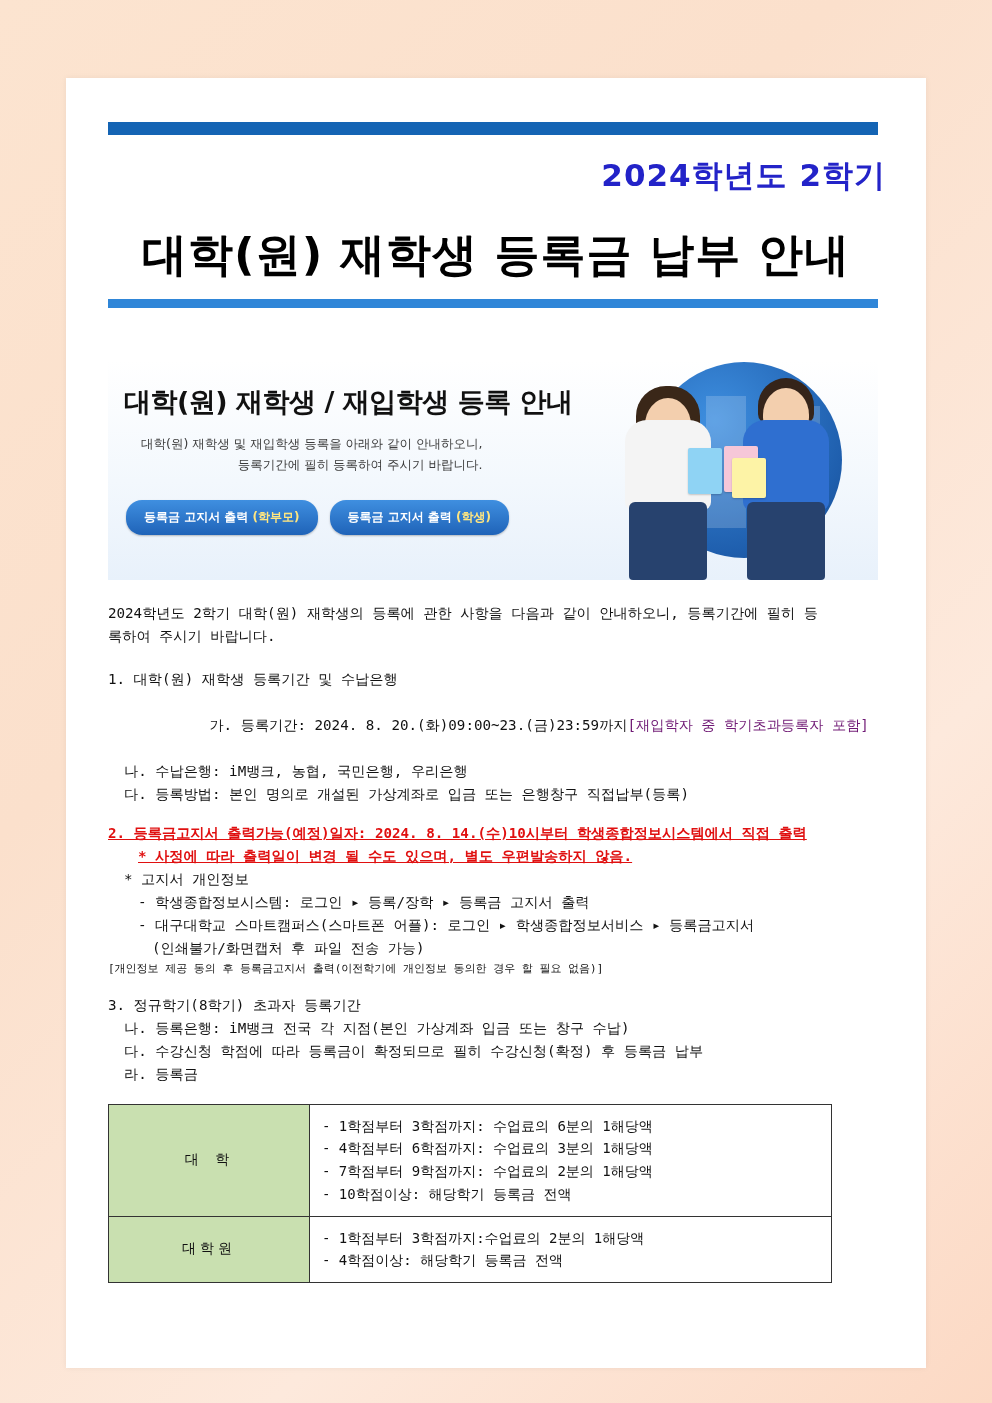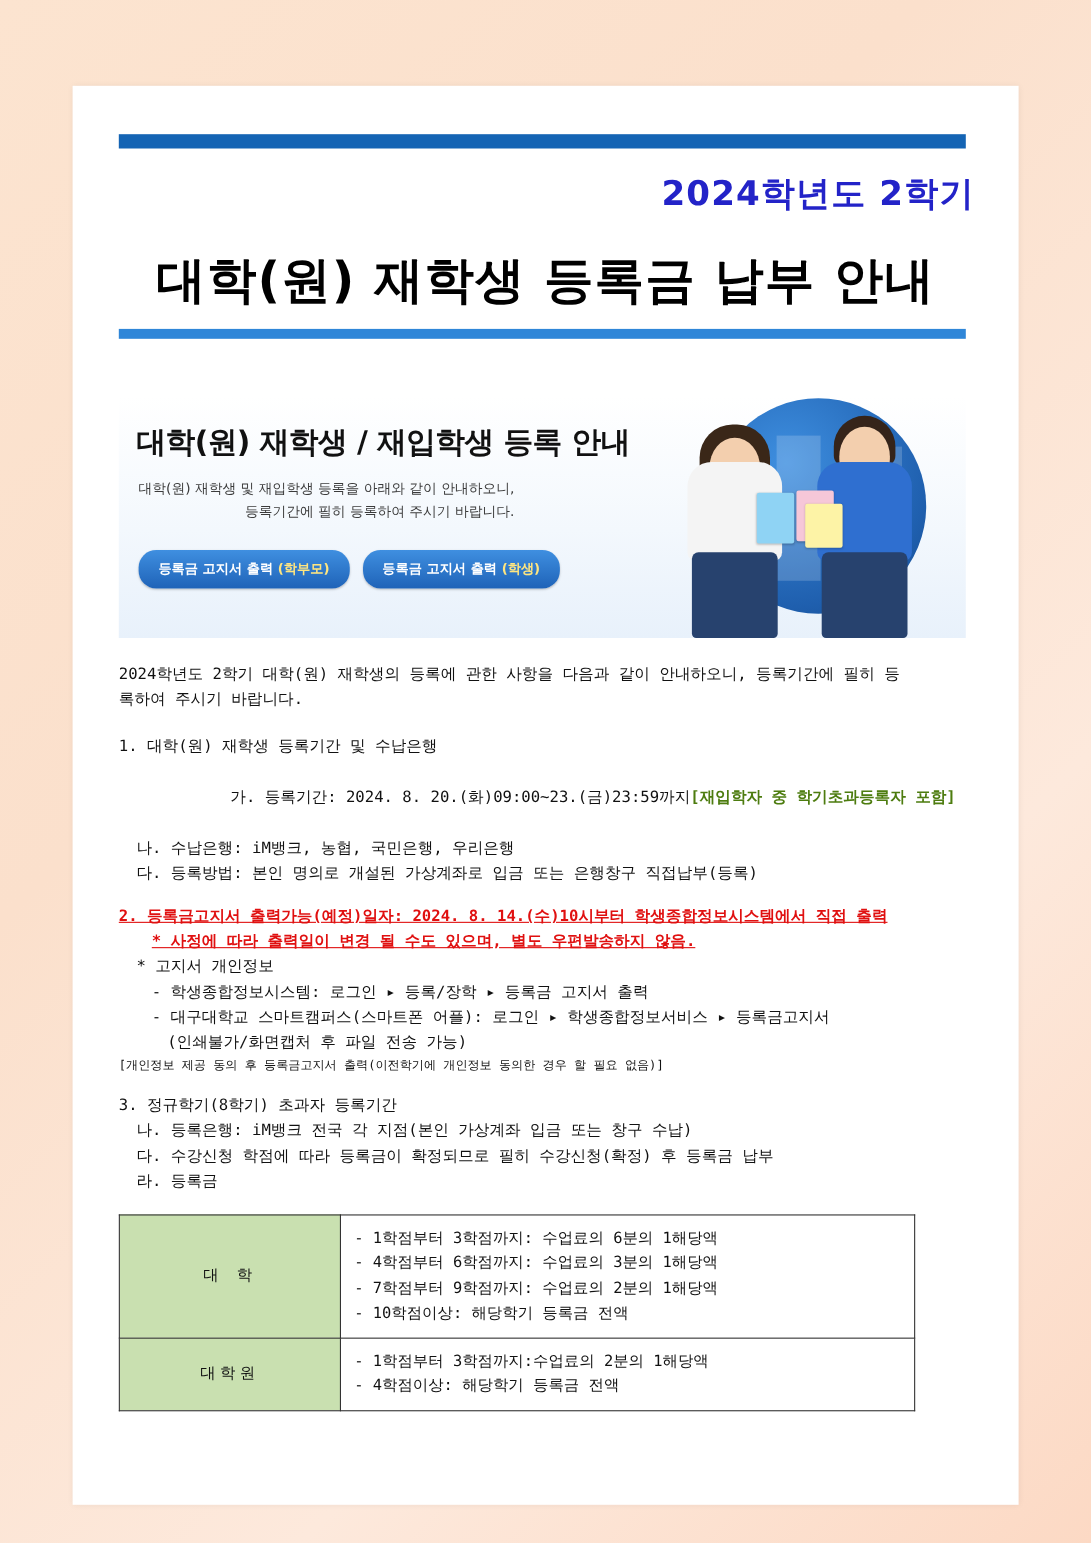--- a/index.html
+++ b/index.html
@@ -77,21 +77,21 @@
     position: absolute;
     left: 16px;
     top: 24px;
     font-size: 27px;
     font-weight: bold;
     color: #111111;
     letter-spacing: -0.5px;
   }
   .banner-sub {
     position: absolute;
-    left: 18px;
+    left: 33px;
     top: 74px;
     font-size: 12.5px;
     color: #3b3b3b;
     line-height: 1.65;
   }
   .banner-btns {
     position: absolute;
     left: 18px;
     top: 140px;
     display: flex;
@@ -192,22 +192,22 @@
     color: #111111;
     line-height: 1.62;
   }
   .intro { margin-bottom: 20px; }
   .sec { margin-bottom: 16px; }
   .line { white-space: pre-wrap; }
   .ind1 { padding-left: 16px; }
   .ind2 { padding-left: 30px; }
   .ind3 { padding-left: 44px; }
   .red {
-    color: #4d7c0f;
-    font-weight: bold;
+    color: #701a75;
+    font-weight: normal;
   }
   .red-underline {
     color: #e01010;
     font-weight: bold;
     text-decoration: underline;
   }
   .blue-underline {
     color: #1414dc;
     font-weight: bold;
     text-decoration: underline;

